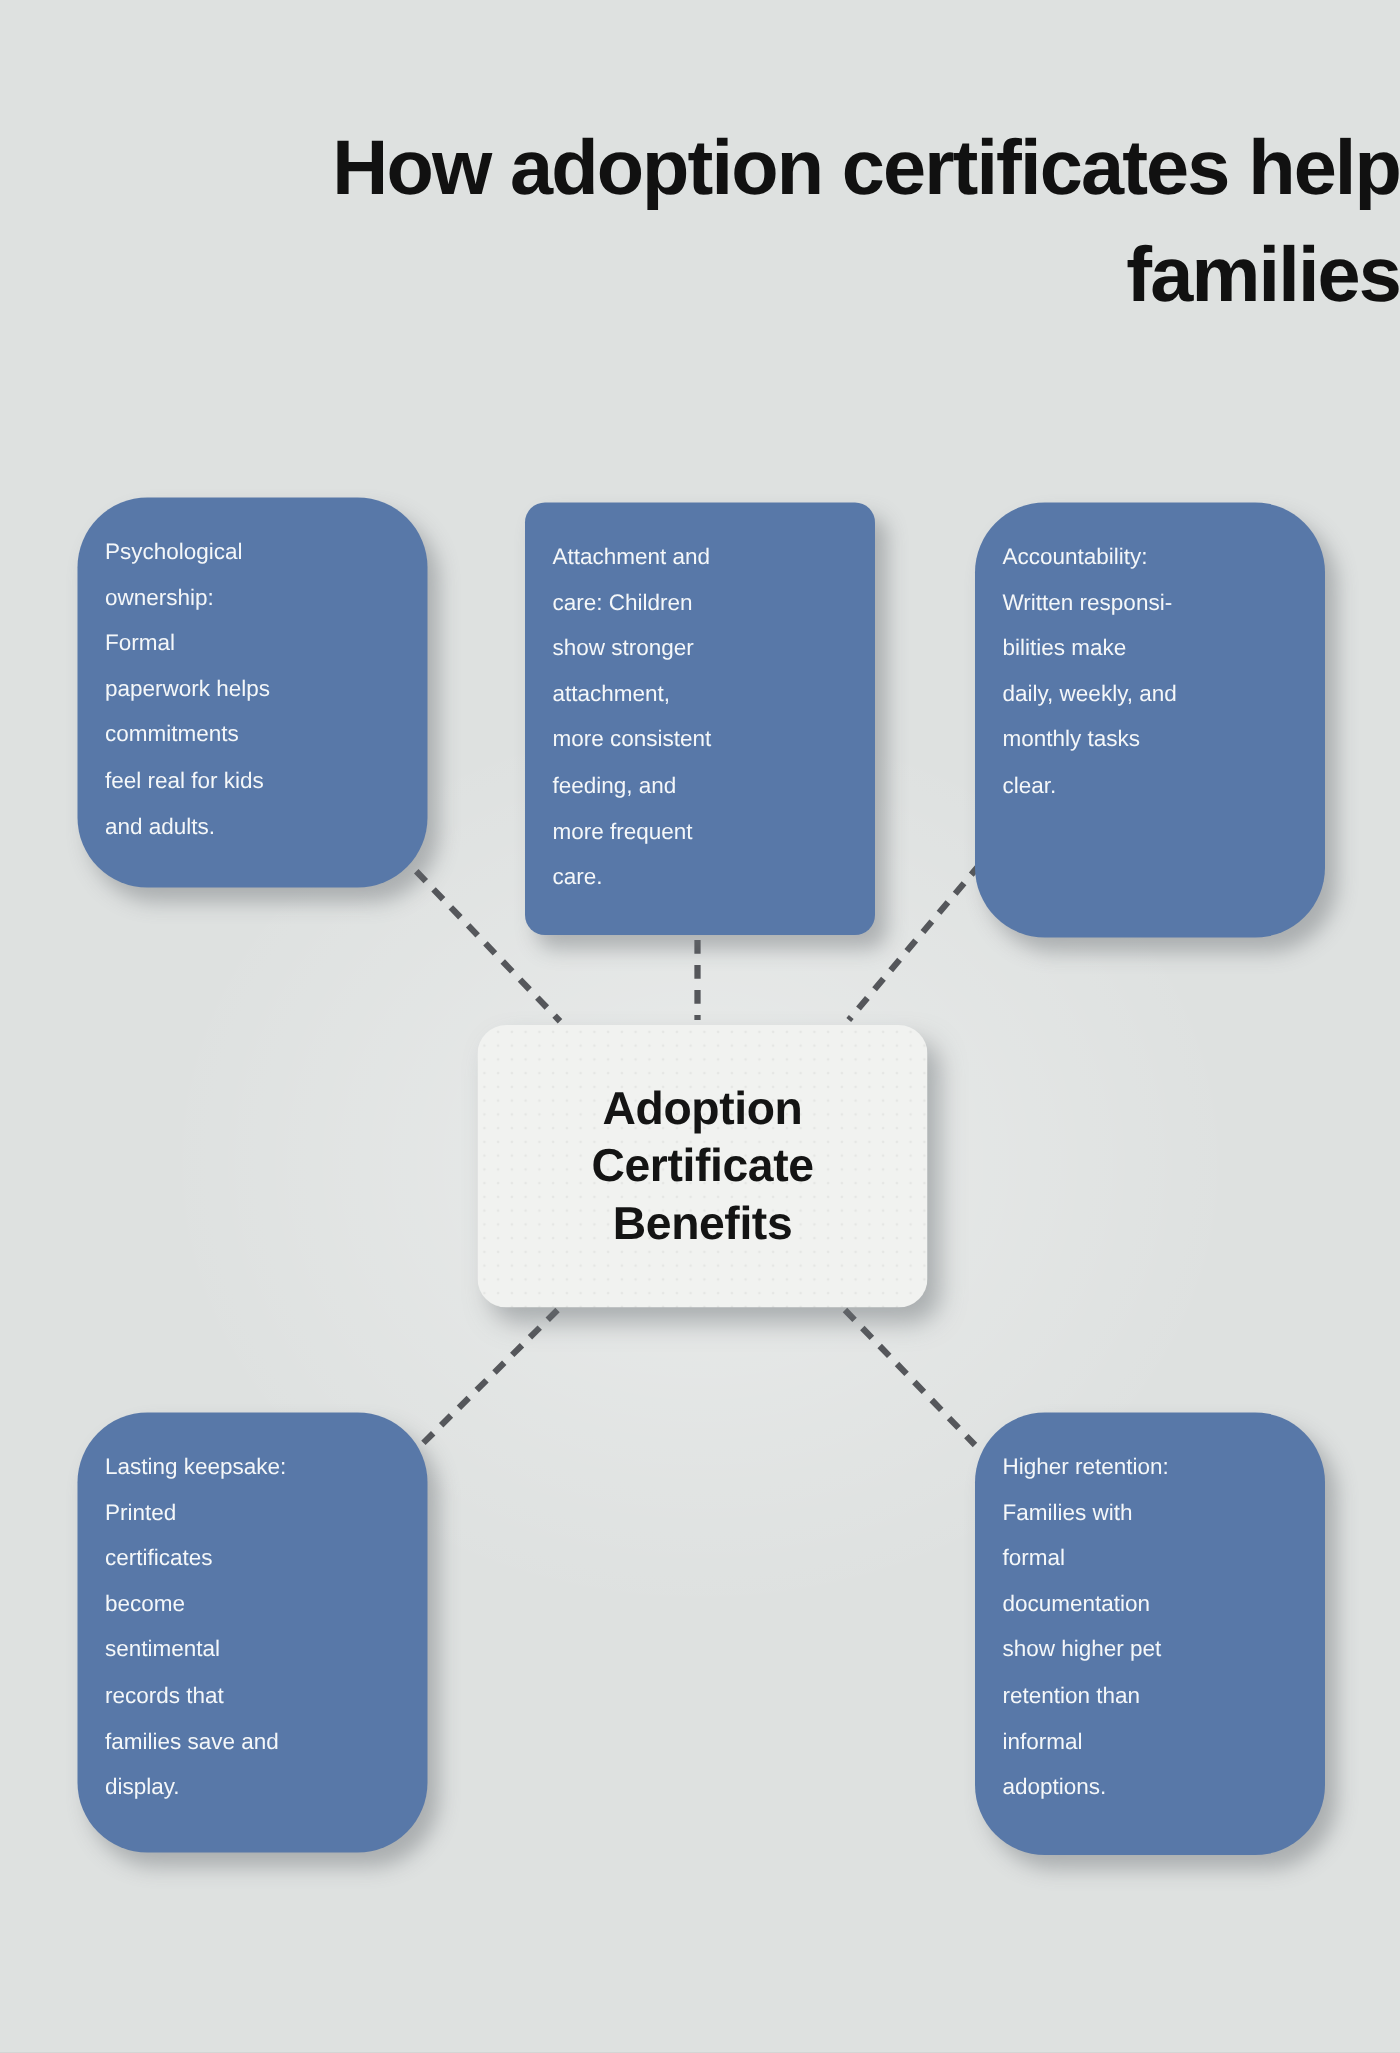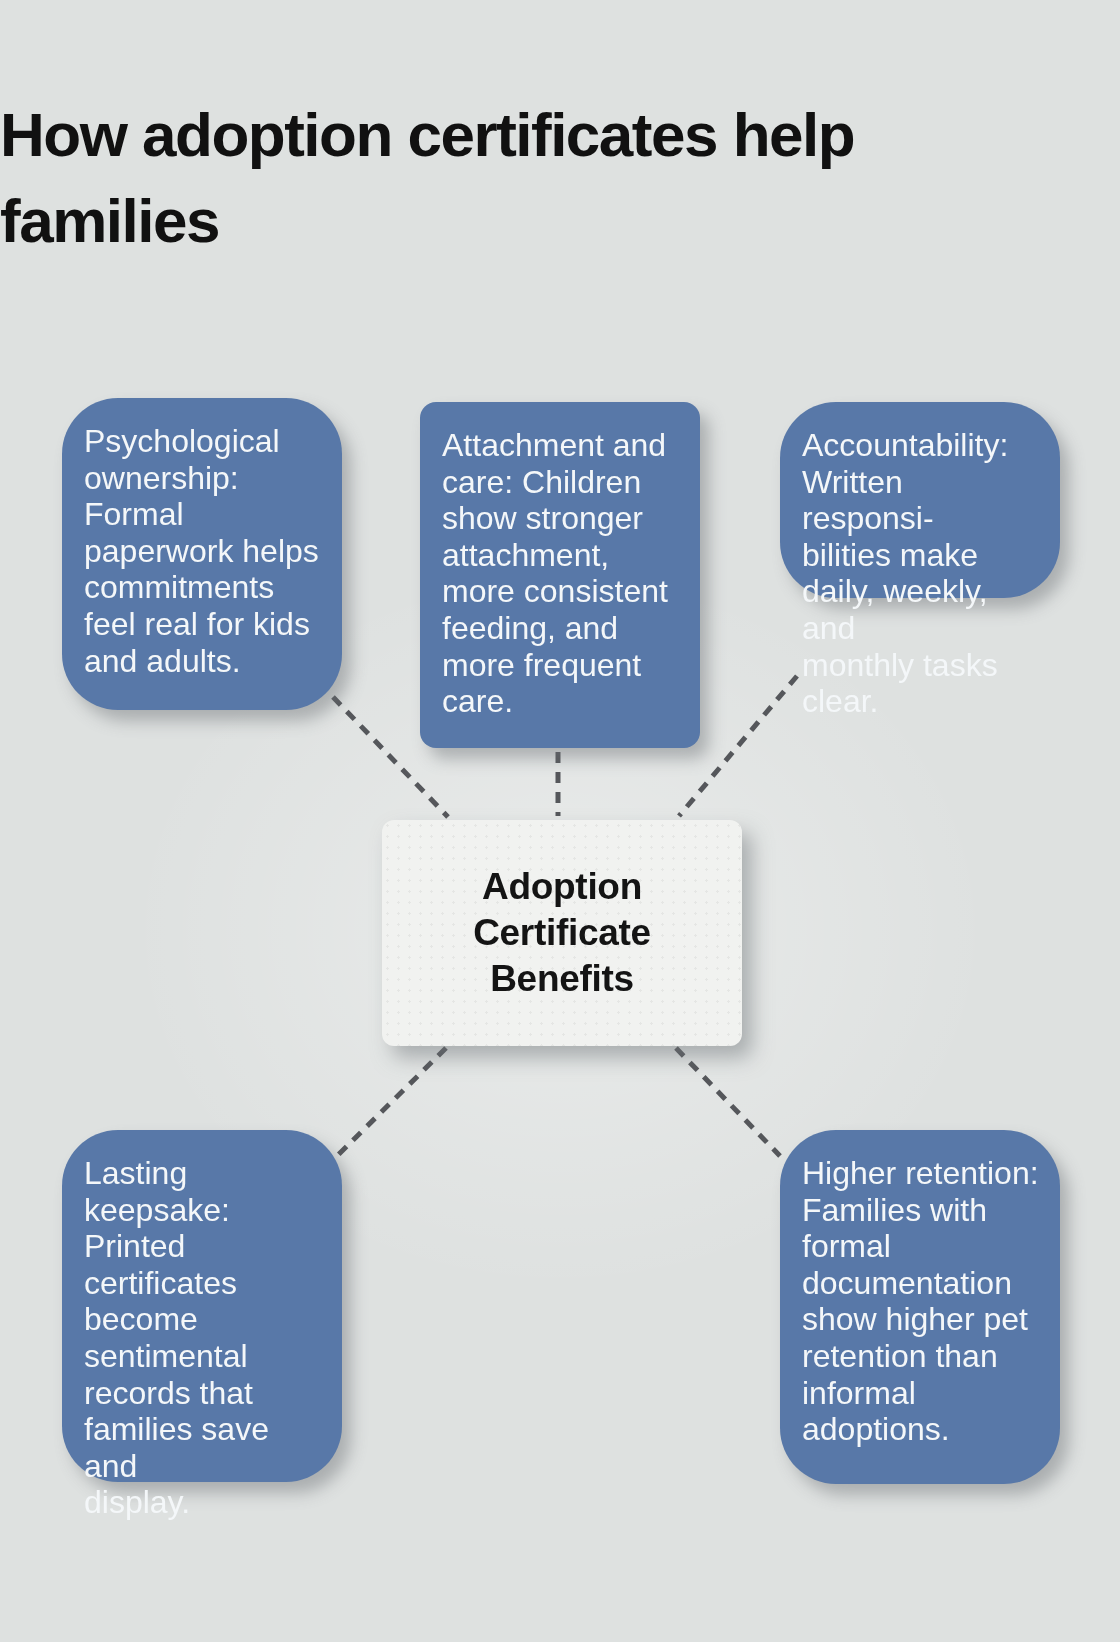--- a/index.html
+++ b/index.html
@@ -8,52 +8,52 @@
     width:1120px;height:1642px;
     margin:0 auto;
     overflow:hidden;
     font-family:"Liberation Sans","DejaVu Sans",sans-serif;
     background:
       radial-gradient(ellipse 620px 520px at 560px 930px, rgba(255,255,255,.35), rgba(255,255,255,0) 70%),
       var(--background,#dee1e0);
   }
   .title{
     position:absolute;left:0;right:0;top:92px;
-    text-align:left;
+    text-align:right;
     font-weight:800;
     font-size:62px;
     line-height:86px;
     letter-spacing:-1.5px;
     color:var(--title-text,#111);
     white-space:pre-line;
   }
   .bbox{
     position:absolute;
     box-sizing:border-box;
     background:var(--box-blue,#5878a8);
     border-radius:56px;
     color:var(--box-text,#f4f7f9);
-    font-size:32px;
+    font-size:18px;
     line-height:36.6px;
     padding:25px 18px 20px 22px;
     white-space:pre-line;
     box-shadow:9px 11px 16px rgba(108,113,118,.45);
   }
   .box-1{left:62px;top:398px;width:280px;height:312px;}
   .box-2{left:420px;top:402px;width:280px;height:346px;border-radius:16px;}
-  .box-3{left:780px;top:402px;width:280px;height:196px;}
+  .box-3{left:780px;top:402px;width:280px;height:348px;}
   .box-4{left:62px;top:1130px;width:280px;height:352px;}
   .box-5{left:780px;top:1130px;width:280px;height:354px;}
   .center-node{
     position:absolute;left:382px;top:820px;width:360px;height:226px;
     box-sizing:border-box;
     background-color:var(--center-bg,#f1f2f0);
     background-image:radial-gradient(rgba(0,0,0,.05) 1px, rgba(0,0,0,0) 1.3px);
     background-size:11px 11px;
-    border-radius:12px;
+    border-radius:23px;
     box-shadow:10px 12px 20px rgba(112,117,122,.5);
     display:flex;align-items:center;justify-content:center;
     text-align:center;
     font-weight:bold;
     font-size:37px;
     line-height:46px;
     letter-spacing:-.3px;
     color:var(--center-text,#141414);
     white-space:pre-line;
   }

